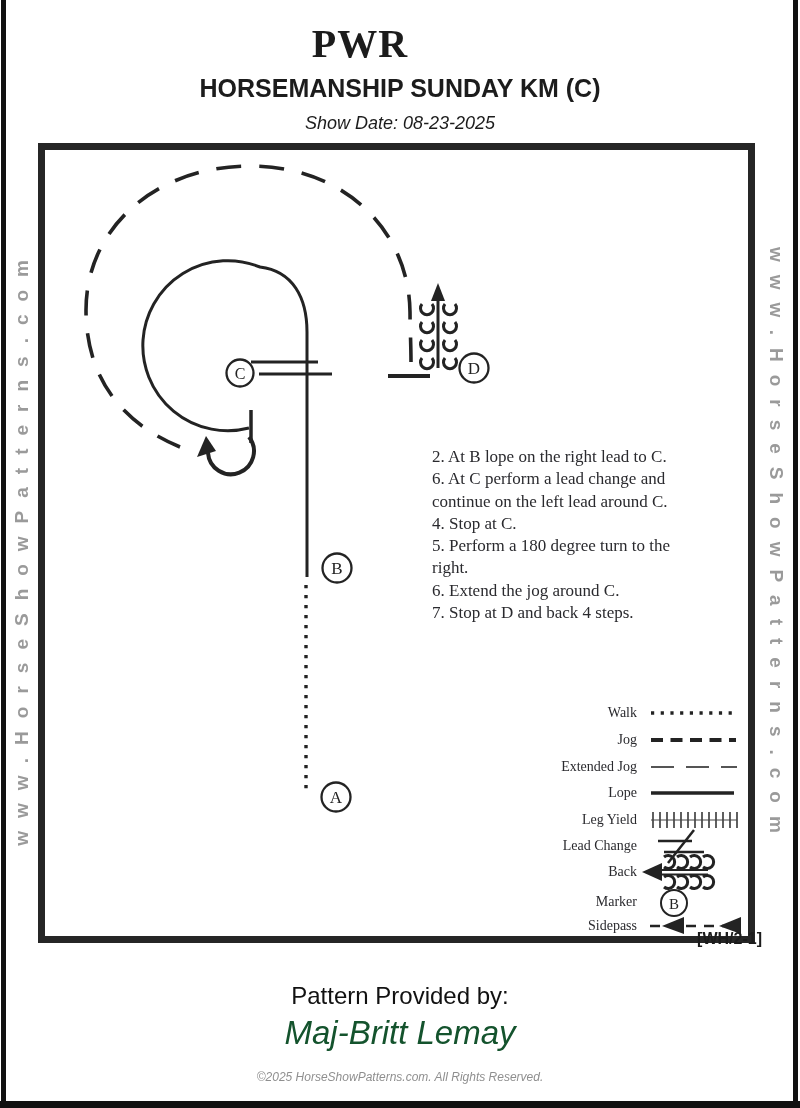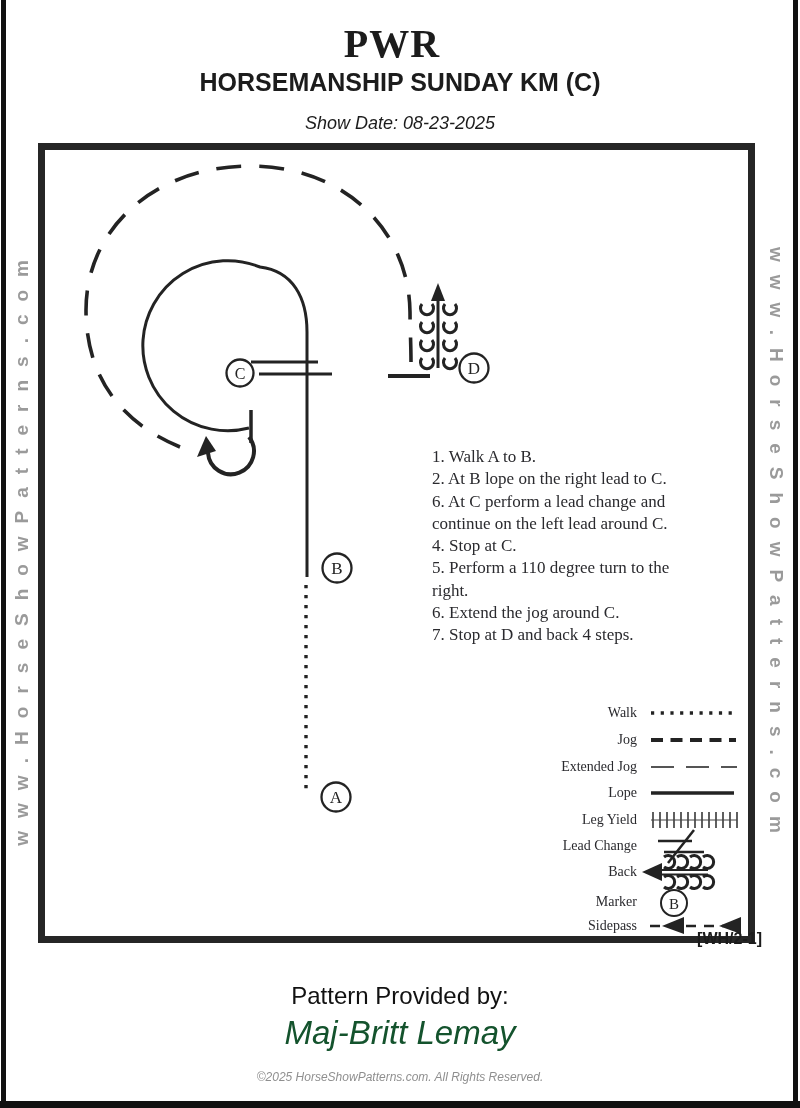--- a/index.html
+++ b/index.html
@@ -2,22 +2,22 @@
 <html><head>
 <meta charset="utf-8">
 <style>
   html,body{margin:0;padding:0;}
   body{width:800px;height:1108px;background:#ffffff;font-family:"Liberation Sans",sans-serif;position:relative;overflow:hidden;}
   .page{position:absolute;inset:0;width:800px;height:1108px;background:#fff;}
   .edge-bar{position:absolute;background:#111;}
   .edge-left{left:1px;top:0;width:5px;height:1108px;}
   .edge-right{left:793px;top:0;width:5px;height:1108px;}
   .edge-bottom{left:0;top:1101px;width:800px;height:7px;}
-  .title{position:absolute;left:0;top:20px;width:720px;text-align:center;font-family:"Liberation Serif",serif;font-weight:bold;font-size:40px;color:#1c1c1c;letter-spacing:1px;padding-left:32px;}
-  .subtitle{position:absolute;left:0;top:68px;width:800px;text-align:center;font-weight:bold;font-size:25px;color:#1c1c1c;}
+  .title{position:absolute;left:0;top:20px;width:720px;text-align:center;font-family:"Liberation Serif",serif;font-weight:bold;font-size:40px;color:#1c1c1c;letter-spacing:1px;}
+  .subtitle{position:absolute;left:0;top:74px;width:800px;text-align:center;font-weight:bold;font-size:25px;color:#1c1c1c;}
   .showdate{position:absolute;left:0;top:113px;width:800px;text-align:center;font-style:italic;font-size:18px;color:#1c1c1c;}
   .wm{position:absolute;top:143px;height:807px;width:30px;color:#9a9a9a;font-weight:bold;font-size:19px;letter-spacing:13px;display:flex;align-items:center;justify-content:center;}
   .wm-inner{writing-mode:vertical-rl;white-space:nowrap;}
   .wm-left{left:7px;}
   .wm-left .wm-inner{transform:rotate(180deg);}
   .wm-right{left:761px;}
   .pattern-box{position:absolute;left:38px;top:143px;width:717px;height:800px;border:7px solid #262626;box-sizing:border-box;background:#fff;}
   .diagram-svg{position:absolute;left:0;top:0;width:800px;height:1108px;pointer-events:none;}
   .instr{position:absolute;left:432px;top:446px;font-family:"Liberation Serif",serif;font-size:17px;color:#2a2a2e;}
   .instr div{line-height:22.3px;white-space:nowrap;}
@@ -150,26 +150,25 @@
       <text x="674" y="908.5" text-anchor="middle" font-size="15">B</text>
     </g>
     <g>
       <path d="M 650 926 H 740" stroke="#232323" stroke-width="2.5" stroke-dasharray="10 8"></path>
       <polygon points="662,926 684,917 684,934" fill="#232323"></polygon>
       <polygon points="719,926 741,917 741,934" fill="#232323"></polygon>
     </g>
   </svg>
 
   <div class="instr">
-    <div>1. Walk A to B.</div>
     <div>2. At B lope on the right lead to C.</div>
     <div>6. At C perform a lead change and</div>
     <div>continue on the left lead around C.</div>
     <div>4. Stop at C.</div>
-    <div>5. Perform a 110 degree turn to the</div>
+    <div>5. Perform a 180 degree turn to the</div>
     <div>right.</div>
     <div>6. Extend the jog around C.</div>
     <div>7. Stop at D and back 4 steps.</div>
   </div>
 
   <div class="legend-label" style="top:702px">Walk</div>
   <div class="legend-label" style="top:729px">Jog</div>
   <div class="legend-label" style="top:756px">Extended Jog</div>
   <div class="legend-label" style="top:782px">Lope</div>
   <div class="legend-label" style="top:809px">Leg Yield</div>

